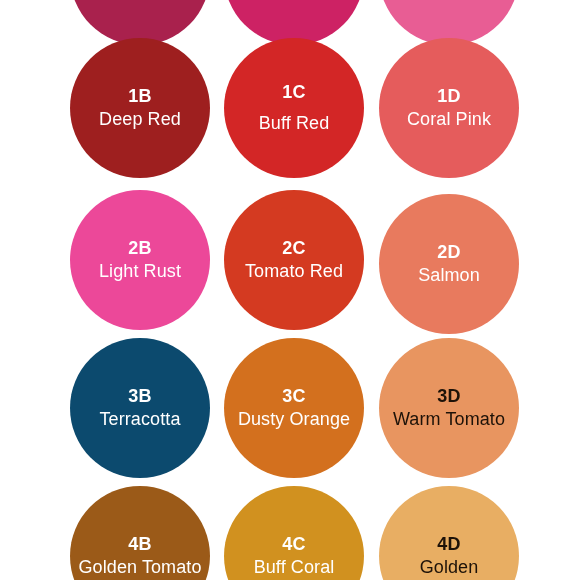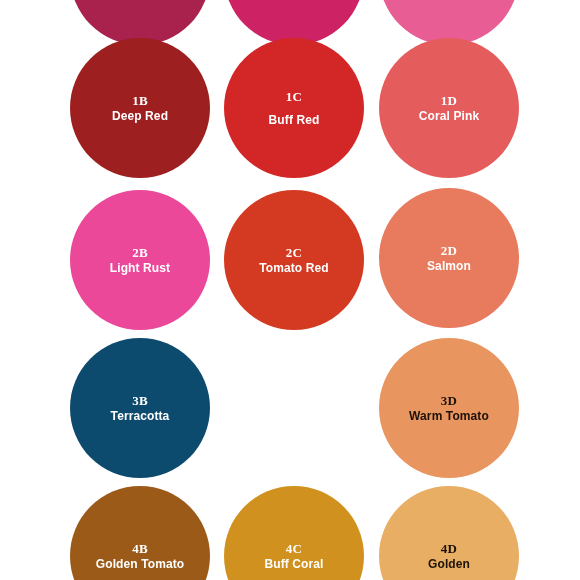--- a/index.html
+++ b/index.html
@@ -20,29 +20,28 @@
     border-radius: 50%;
     display: flex;
     flex-direction: column;
     align-items: center;
     justify-content: center;
     text-align: center;
     line-height: 1.18;
     box-sizing: border-box;
   }
   .swatch .code {
-    font-size: 13px;
+    font-size: 18px;
     font-weight: 700;
     letter-spacing: 0.2px;
     margin-bottom: 1px;
-    font-family: Liberation Serif, serif;
   }
   .swatch .name {
-    font-size: 12px;
-    font-weight: 700;
+    font-size: 18px;
+    font-weight: 400;
     letter-spacing: 0.1px;
     white-space: nowrap;
   }
   .swatch.light-text { color: #ffffff; }
   .swatch.dark-text  { color: #1d1208; }
 </style>
 </head>
 <body>
 
 <div id="canvas">
@@ -62,27 +61,31 @@
       <div class="name">Coral Pink</div>
     </div>
     <div class="swatch light-text" style="width: 140px; height: 140px; left: 70px; top: 190px; background: #ec4899; text-align: center;">
       <div class="code">2B</div>
       <div class="name">Light Rust</div>
     </div>
     <div class="swatch light-text" style="width: 140px; height: 140px; left: 224px; top: 190px; background: rgb(212, 58, 33);">
       <div class="code">2C</div>
       <div class="name">Tomato Red</div>
     </div>
-    <div class="swatch light-text" style="width: 140px; height: 140px; left: 379px; top: 188px; background: rgb(232, 122, 94); text-align: right;">
+    <div class="swatch light-text" style="width: 140px; height: 140px; left: 379px; top: 194px; background: rgb(232, 122, 94); text-align: right;">
       <div class="code">2D</div>
       <div class="name">Salmon</div>
     </div>
     <div class="swatch light-text" style="width: 140px; height: 140px; left: 70px; top: 338px; background: #0c4a6e;">
       <div class="code">3B</div>
       <div class="name">Terracotta</div>
+    </div>
+    <div class="swatch light-text" style="width: 140px; height: 140px; left: 224px; top: 338px; background: rgb(211, 112, 30);">
+      <div class="code">3C</div>
+      <div class="name">Dusty Orange</div>
     </div>
     <div class="swatch dark-text" style="width: 140px; height: 140px; left: 379px; top: 338px; background: rgb(232, 149, 96);">
       <div class="code">3D</div>
       <div class="name">Warm Tomato</div>
     </div>
     <div class="swatch light-text" style="width: 140px; height: 140px; left: 70px; top: 486px; background: rgb(155, 90, 24);">
       <div class="code">4B</div>
       <div class="name">Golden Tomato</div>
     </div>
     <div class="swatch light-text" style="width: 140px; height: 140px; left: 224px; top: 486px; background: rgb(209, 145, 31);">

